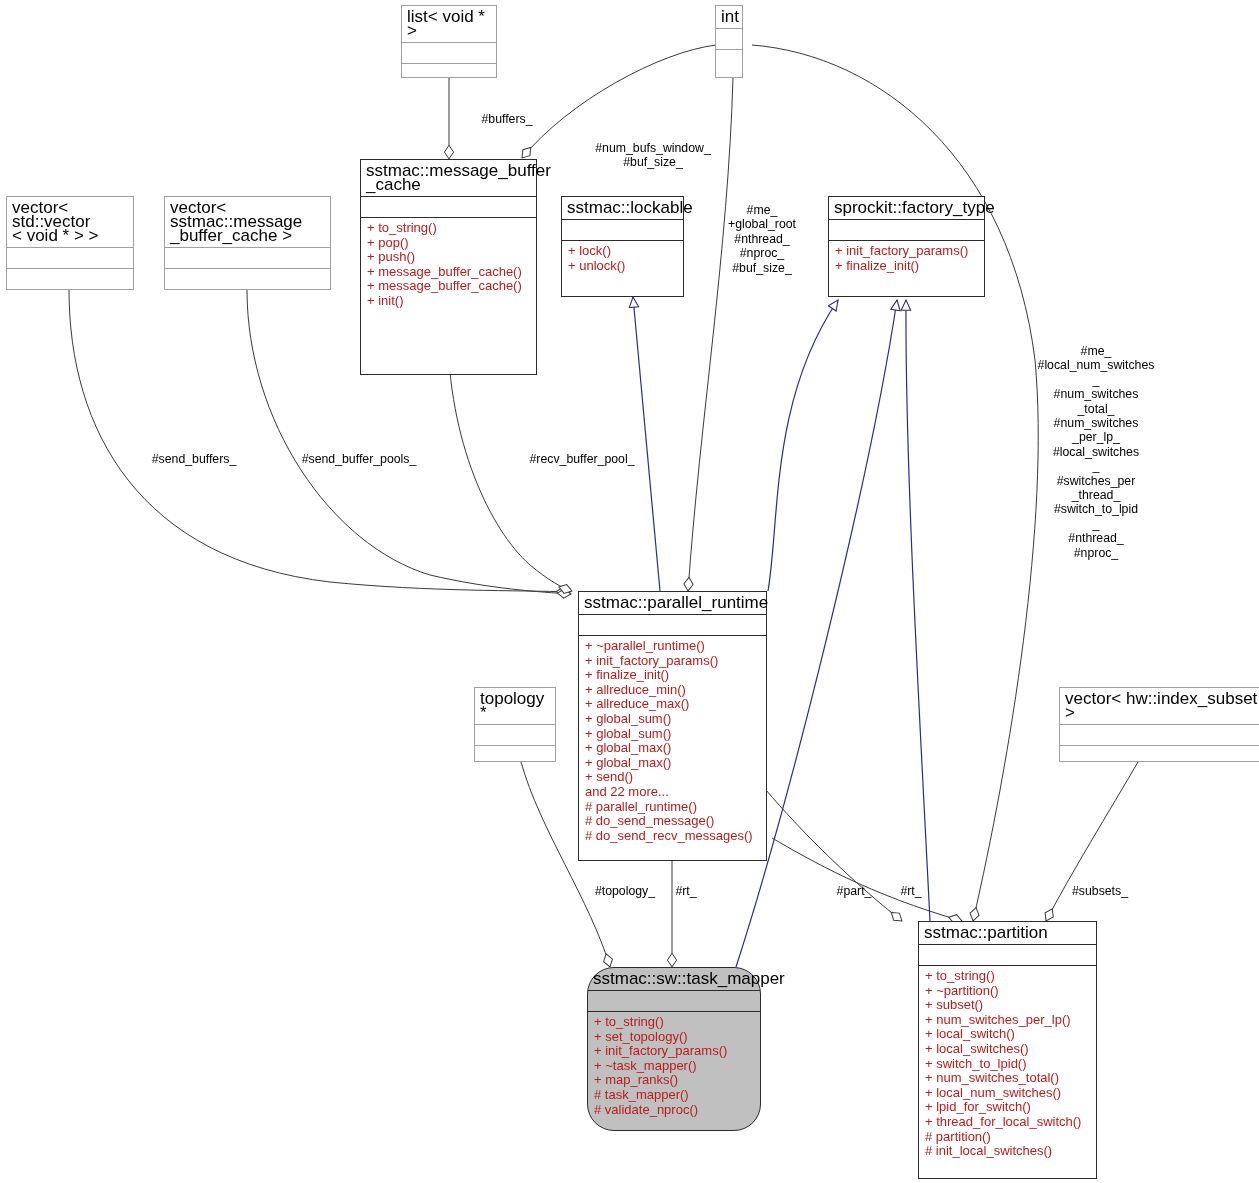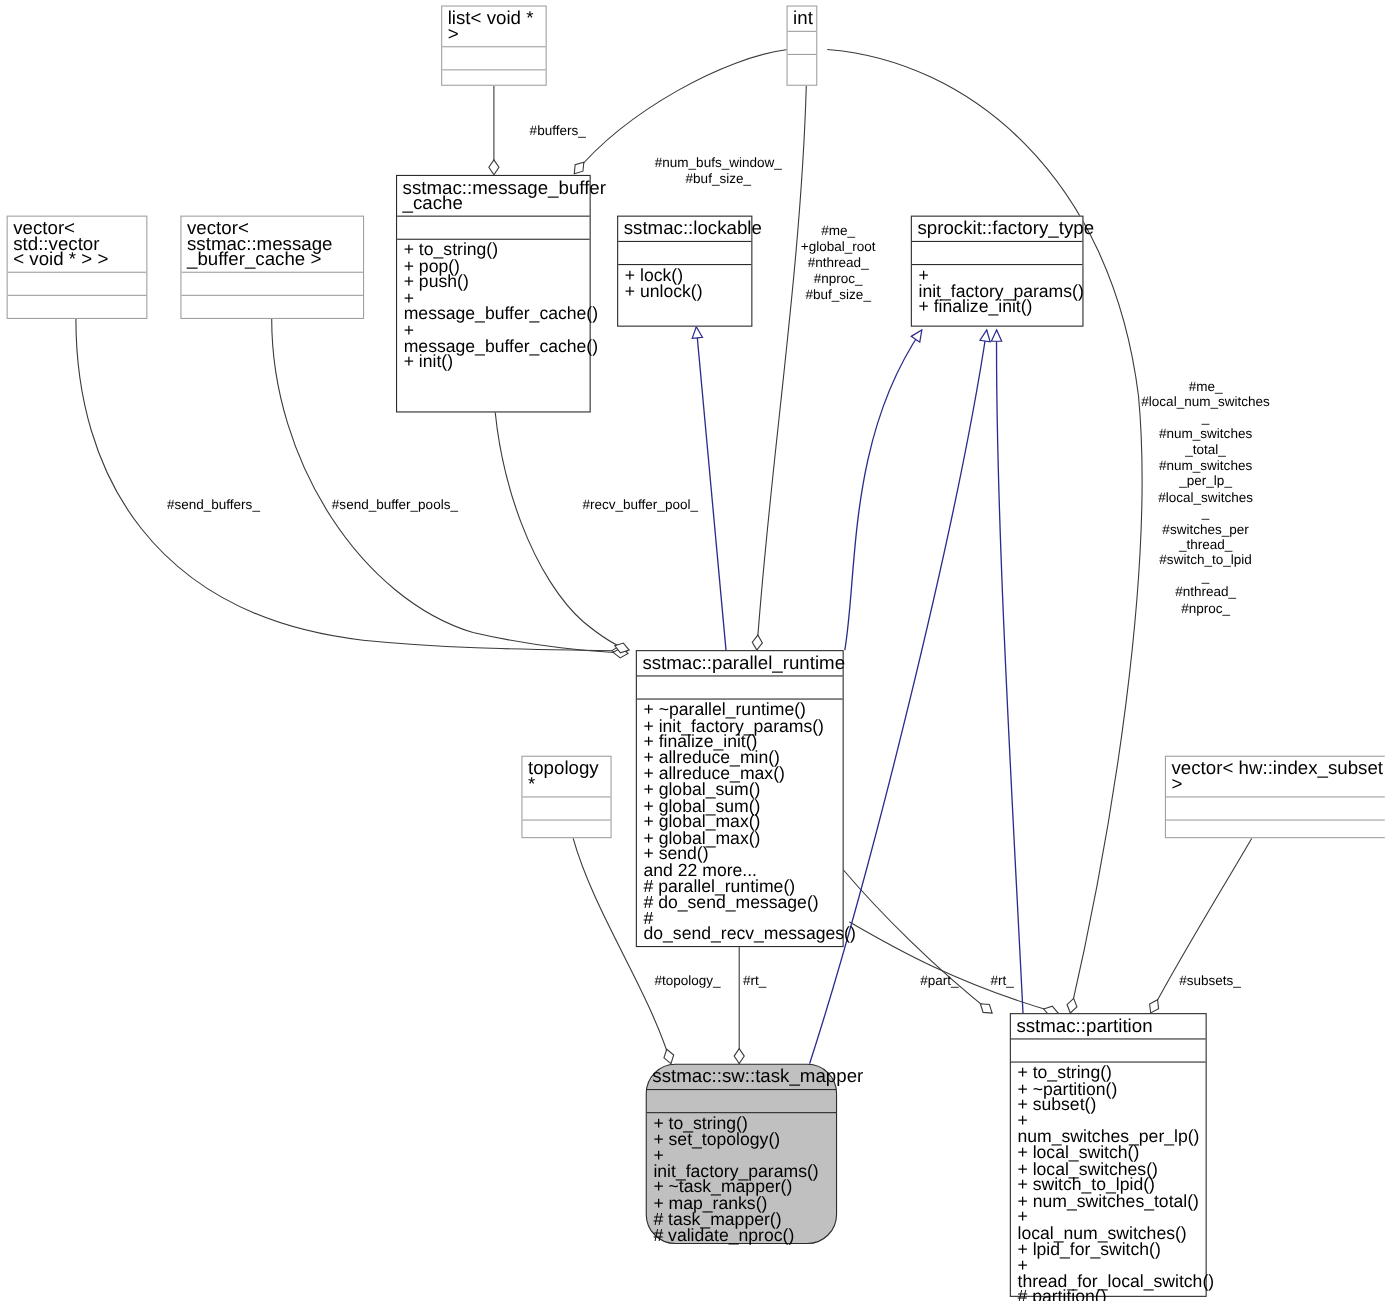--- a/index.html
+++ b/index.html
@@ -58,25 +58,25 @@
     line-height: 14.6px;
   }
   .uml-box.strong > .uml-attrs,
   .uml-box.hilite > .uml-attrs {
     border-bottom: 1px solid #2b2b2b;
   }
   .uml-box:not(.strong):not(.hilite) > .uml-attrs {
     border-bottom: 1px solid #a0a0a0;
   }
   .uml-ops {
-    font-size: 16px;
+    font-size: 13px;
     padding: 3px 6px 4px 6px;
     line-height: 14.6px;
     min-height: 14px;
-    color: #000000;
+    color: #b91c1c;
     white-space: pre-line;
   }
   .edge-label {
     position: absolute;
     font-size: 12.3px;
     color: #000000;
     line-height: 14.4px;
     text-align: center;
     white-space: pre-line;
     z-index: 6;

